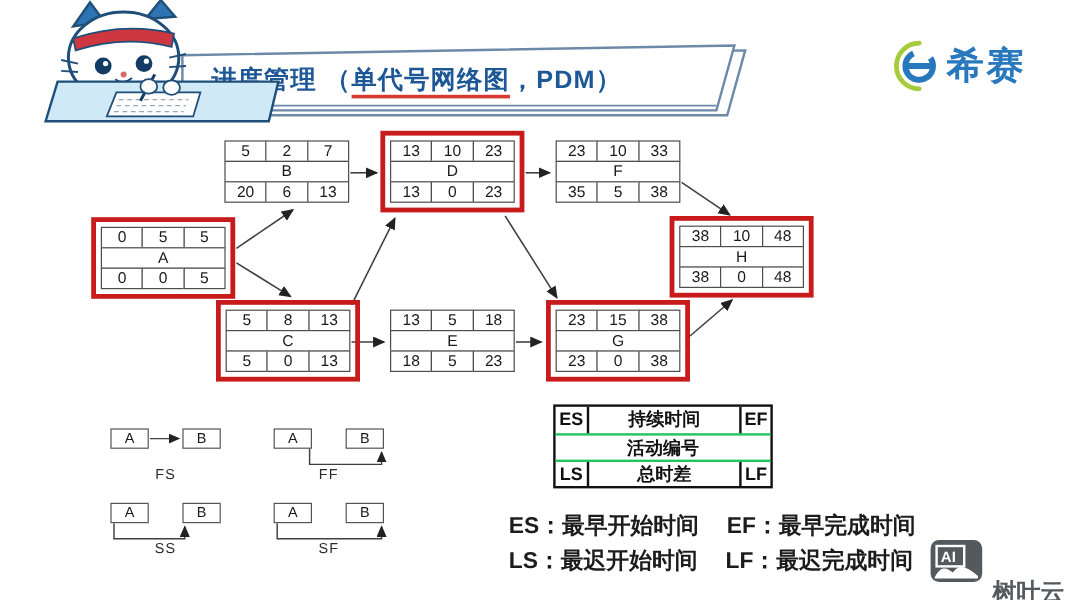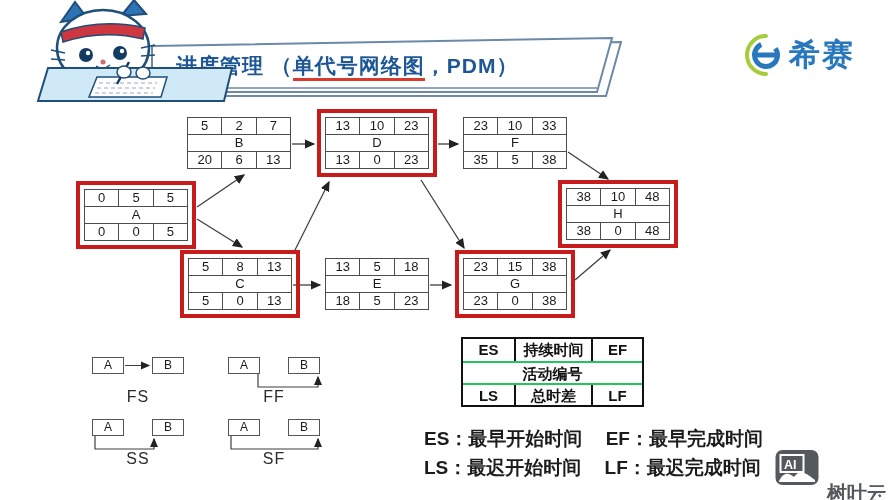--- a/index.html
+++ b/index.html
@@ -1,19 +1,19 @@
 <!DOCTYPE html>
 <html><head>
 <meta charset="utf-8">
 <style>
   * { margin:0; padding:0; box-sizing:border-box; }
   html,body { background:#ffffff; }
   .stage {
     position:relative; width:889px; height:500px; overflow:hidden;
-    background:#ffffff; font-family:"Liberation Sans", sans-serif;border-radius:19px;
+    background:#ffffff; font-family:"Liberation Sans", sans-serif;
   }
   svg { display:block; }
 
   
   .hdr-svg { position:absolute; left:140px; top:30px; z-index:1; }
   .title-text {
     position:absolute; left:176px; top:52px; z-index:2;
     font-size:21px; font-weight:bold; color:#1d5796; letter-spacing:1px;
     white-space:nowrap;
   }
@@ -41,42 +41,42 @@
   
   .legend {
     position:absolute; left:461px; top:337px; width:183px; z-index:4;
     border:2px solid #111; background:#fff;
     font-size:15px; font-weight:bold; color:#111;
   }
   .lrow { display:flex; height:22px; line-height:21px; border-top:2px solid #22c55e; }
   .lrow:first-child { border-top:none; }
   .lcell { text-align:center; border-left:2px solid #111; }
   .lcell:first-child { border-left:none; }
-  .lc-side { width:51px; }
+  .lc-side { width:26px; }
   .lc-mid  { flex:1; }
   .lc-full { flex:1; }
 
   
   .defs { position:absolute; left:424px; top:424px; z-index:4;
           font-size:19px; font-weight:bold; color:#1c1c1c; }
   .defline { height:29px; line-height:29px; white-space:nowrap; }
   .defpair { margin-right:18px; }
 
   
   .rel { position:absolute; width:100px; height:52px; z-index:4; }
   .rbox {
     position:absolute; width:32px; height:17px; top:3px;
     border:1px solid #555; background:#fff;
     font-size:12px; color:#1a1a1a; text-align:center; line-height:15px;
   }
   .rbox.a { left:4px; } .rbox.b { left:64px; }
   .rel-line { position:absolute; left:0; top:0; pointer-events:none; }
   .rlabel {
     position:absolute; left:0; right:0; top:34px; text-align:center;
-    font-size:16px; color:#2b2b2b; letter-spacing:1px;
+    font-size:12px; color:#2b2b2b; letter-spacing:1px;
   }
 
   
   .watermark { position:absolute; left:774px; top:448px; display:flex; align-items:flex-start; z-index:5; }
   .wm-name { font-size:20px; font-weight:bold; color:#54595d; margin-left:5px;margin-top:32px; }
 </style>
 </head>
 <body>
 
 <div class="stage">

